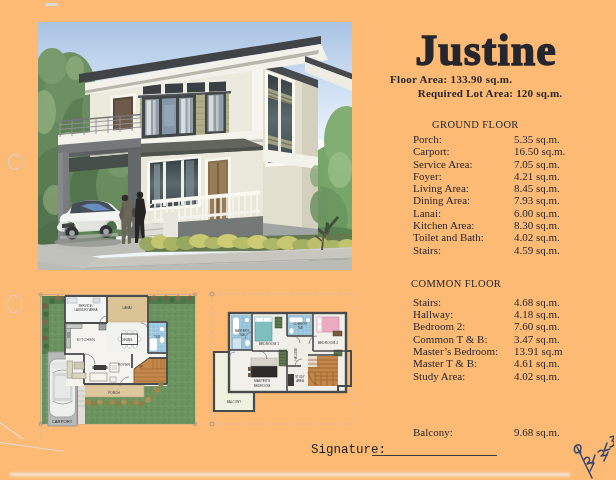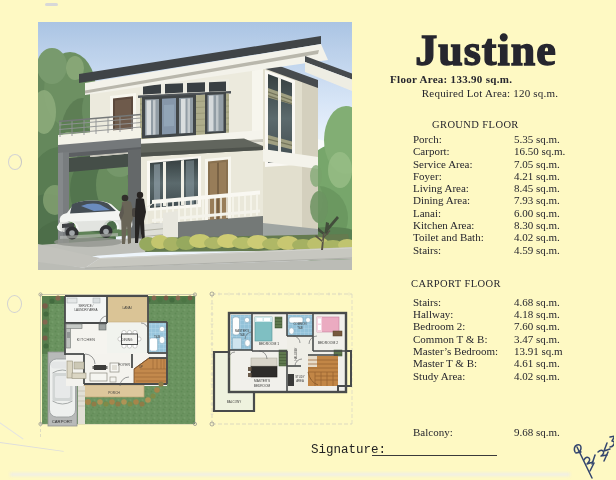--- a/index.html
+++ b/index.html
@@ -1,16 +1,16 @@
 <!DOCTYPE html>
 <html><head>
 <meta charset="utf-8">
 <style>
   html,body{margin:0;padding:0;background:#ffffff;}
-  .page{position:relative;width:616px;height:480px;background:#fef9c3;overflow:hidden;
+  .page{position:relative;width:616px;height:480px;background:#fdba74;overflow:hidden;
         font-family:"Liberation Serif", serif;color:#26262e;}
   .abs{position:absolute;}
   .row{height:12.3px;line-height:12.3px;font-size:11px;white-space:nowrap;}
   .lbl{position:absolute;left:0;}
   .val{position:absolute;left:101px;}
 </style>
 </head>
 <body>
 <div class="page">
 
@@ -711,21 +711,21 @@
         <text x="95" y="94" font-size="2.8" text-anchor="middle">AREA</text>
         <text x="29" y="115" font-size="3" text-anchor="middle">BALCONY</text>
       </g>
     </svg>
   </div>
 
   <div class="abs" style="left:386px;top:25px;width:200px;text-align:center;font-size:44px;font-weight:bold;letter-spacing:1px;-webkit-text-stroke:1.4px #26262e;">Justine</div>
 
   <div class="abs" style="left:390px;top:73px;width:200px;font-size:11px;font-weight:bold;letter-spacing:0.3px;">Floor Area: 133.90 sq.m.</div>
 
-  <div class="abs" style="left:390px;top:86.5px;width:200px;text-align:center;font-size:11px;font-weight:normal;letter-spacing:0.2px;">Required Lot Area: 120 sq.m.</div>
+  <div class="abs" style="left:390px;top:86.5px;width:200px;text-align:center;font-size:11px;font-weight:bold;letter-spacing:0.2px;">Required Lot Area: 120 sq.m.</div>
 
   <div class="abs" style="left:411px;top:119px;font-size:10.5px;letter-spacing:0.4px;margin-left:21px;">GROUND FLOOR</div>
 
   <div class="abs" style="left:413px;top:133px;width:160px;">
     <div class="row">
         <span class="lbl">Porch:</span>
         <span class="val">5.35 sq.m.</span>
       </div>
     <div class="row">
         <span class="lbl">Carport:</span>
@@ -758,21 +758,21 @@
     <div class="row">
         <span class="lbl">Toilet and Bath:</span>
         <span class="val">4.02 sq.m.</span>
       </div>
     <div class="row">
         <span class="lbl">Stairs:</span>
         <span class="val">4.59 sq.m.</span>
       </div>
   </div>
 
-  <div class="abs" style="left:411px;top:277.5px;font-size:10.5px;letter-spacing:0.4px;">CARPORT FLOOR</div>
+  <div class="abs" style="left:411px;top:277.5px;font-size:10.5px;letter-spacing:0.4px;">COMMON FLOOR</div>
 
   <div class="abs" style="left:413px;top:295.5px;width:160px;">
     <div class="row" style="height:12.4px;line-height:12.4px;">
         <span class="lbl">Stairs:</span>
         <span class="val">4.68 sq.m.</span>
       </div>
     <div class="row" style="height:12.4px;line-height:12.4px;">
         <span class="lbl">Hallway:</span>
         <span class="val">4.18 sq.m.</span>
       </div>

